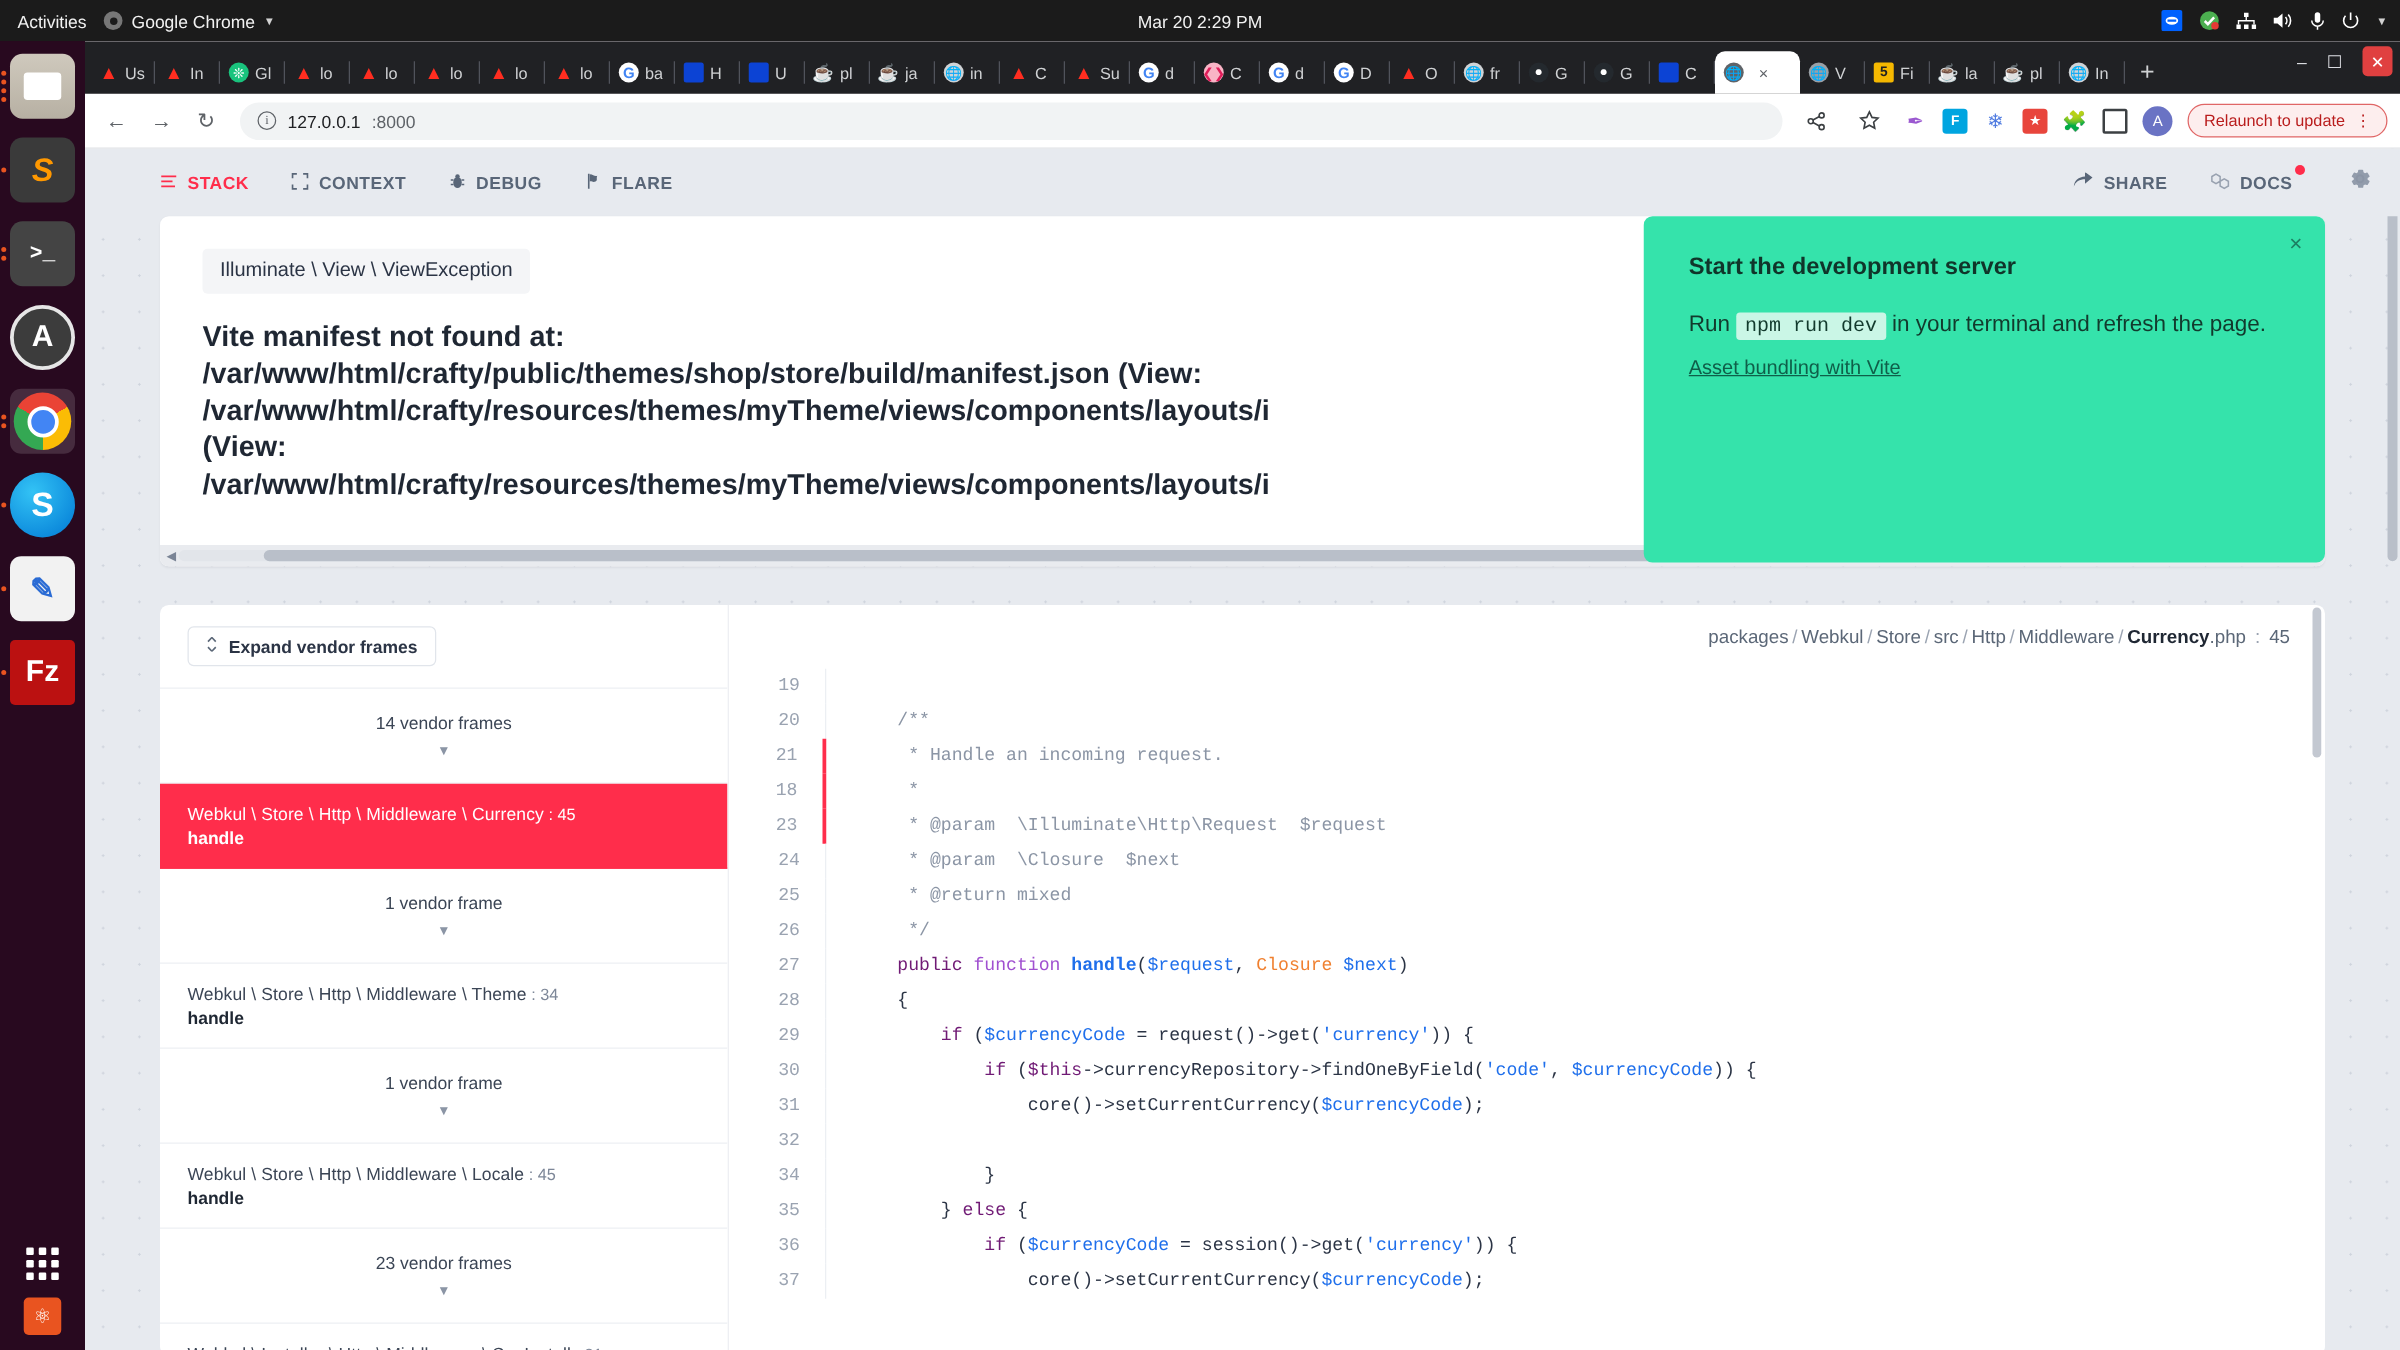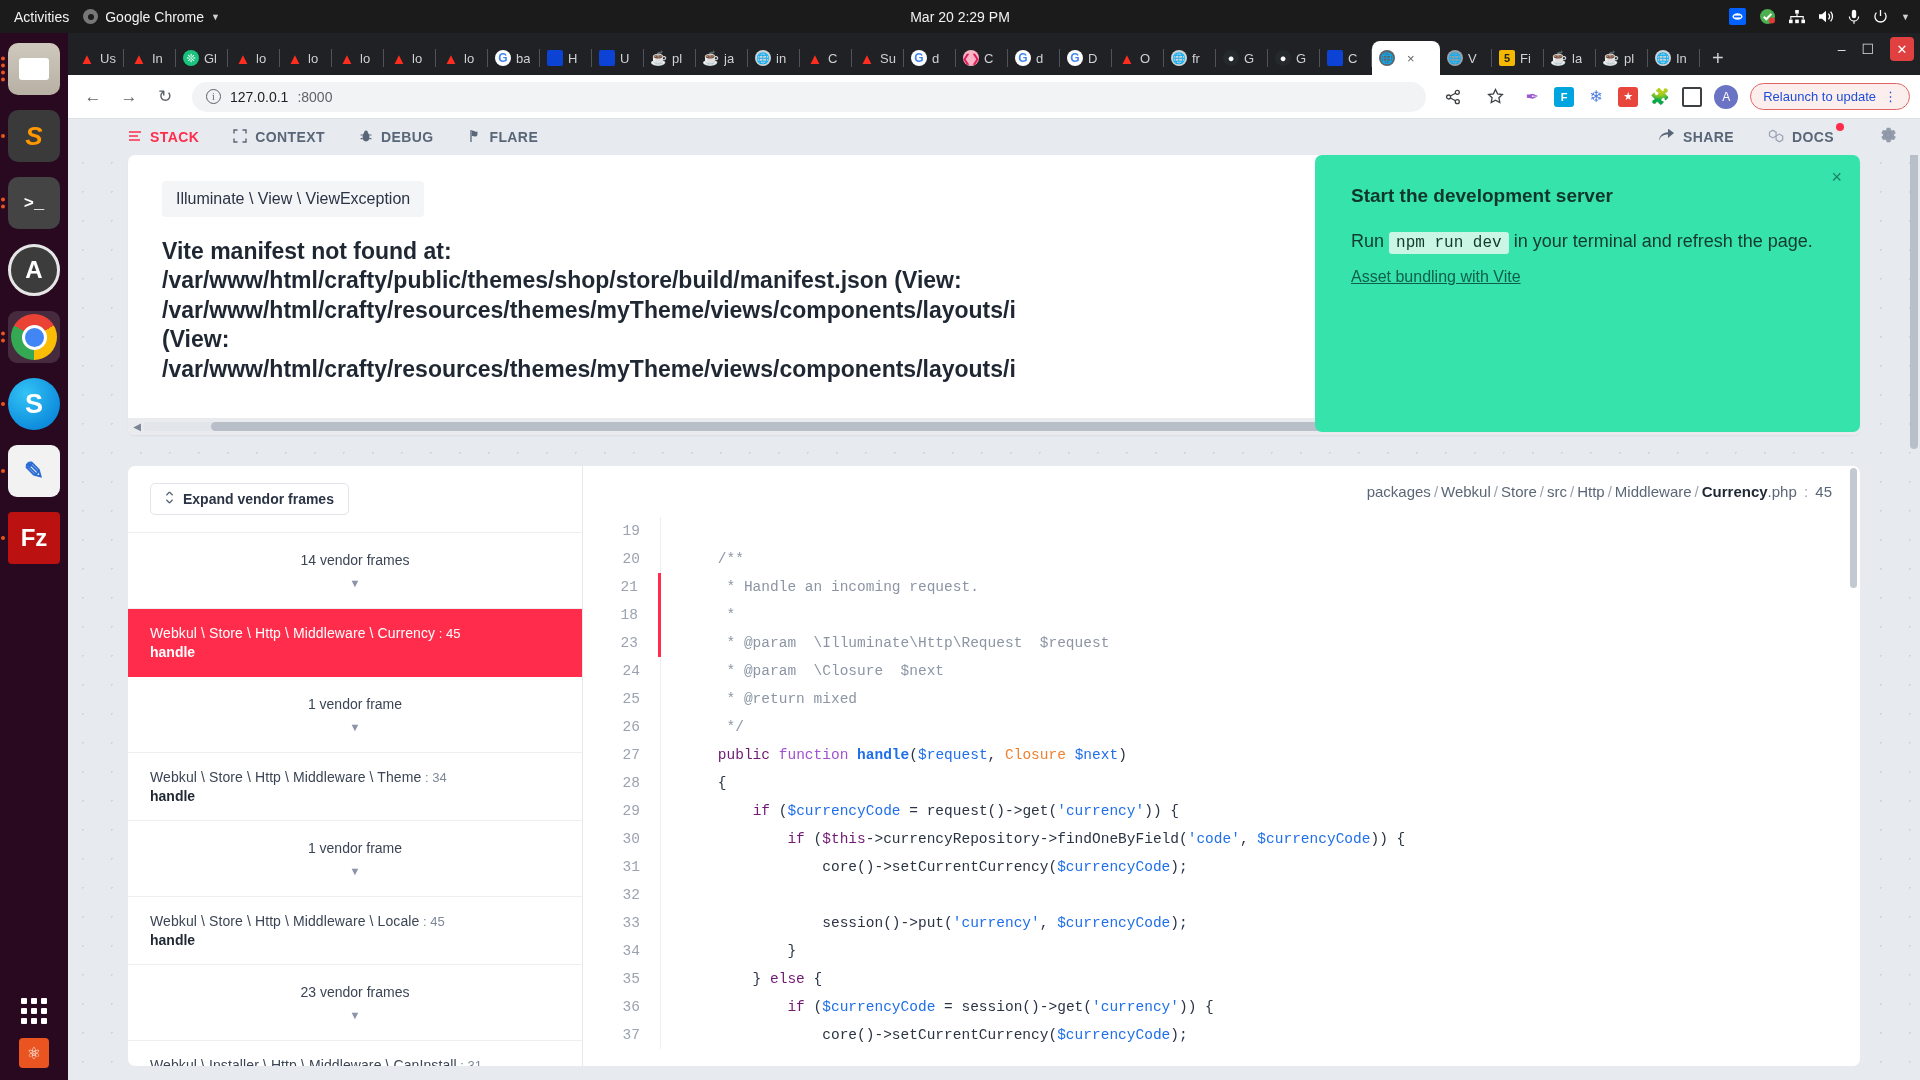--- a/index.html
+++ b/index.html
@@ -127,35 +127,35 @@
     justify-content:center; font-size:11px; color:#fff; }
   .ext-feather { color:#9b59d0; background:transparent; font-size:16px; }
   .ext-f { background:#00a5e0; font-weight:bold; }
   .ext-snow { color:#4f7be0; background:transparent; font-size:16px; }
   .ext-red { background:#e8453c; }
   .ext-puzzle { color:#3c4043; background:transparent; font-size:16px; }
   .ext-square { border:2.5px solid #3c4043; border-radius:2px; background:transparent; }
   .avatar-a { width:24px; height:24px; border-radius:50%; background:#6a73c4; color:#fff;
     display:flex; align-items:center; justify-content:center; font-size:12px; }
   #relaunch {
-    border:1px solid #e06666; color:#1d4ed8; background:#fdeeee;
+    border:1px solid #e06666; color:#b91c1c; background:#fdeeee;
     border-radius:14px; height:27px; padding:0 12px; display:flex; align-items:center;
     gap:8px; font-size:13px;
   }
 
   
   #page {
     position:absolute; top:86px; left:0; right:0; bottom:0;
     background:#e7eaef;
     background-image:radial-gradient(#cfd4dd 1px, transparent 1px);
     background-size:29px 29px;
     overflow:hidden;
   }
   #ign-nav {
-    height:36px; background:#e7eaef; display:flex; align-items:center;
+    height:54px; background:#e7eaef; display:flex; align-items:center;
     padding:0 22px 0 0; position:relative;
   }
   .navgroup { display:flex; align-items:center; gap:34px; margin-left:60px; }
   .navitem { display:flex; align-items:center; gap:8px;
     font-size:14px; font-weight:bold; letter-spacing:.4px; color:#596678; }
   .navitem.sel { color:#ff2d4b; }
   .navright { margin-left:auto; display:flex; align-items:center; gap:34px; }
   .docdot { width:8px; height:8px; background:#ff2d4b; border-radius:50%;
     position:absolute; top:-5px; right:-10px; }
   .gear { color:#8b95a5; font-size:19px; margin-left:10px; }
@@ -780,24 +780,20 @@
               </div>
               <div class="cl">
                 <span class="gut">31</span>
                 <span class="src"><span class="pn">                core()-&gt;setCurrentCurrency(</span><span class="v">$currencyCode</span><span class="pn">);</span></span>
               </div>
               <div class="cl">
                 <span class="gut">32</span>
                 <span class="src"></span>
               </div>
               <div class="cl">
-                <span class="gut">33</span>
-                <span class="src"><span class="pn">                session()-&gt;put(</span><span class="s">'currency'</span><span class="pn">, </span><span class="v">$currencyCode</span><span class="pn">);</span></span>
-              </div>
-              <div class="cl">
                 <span class="gut">34</span>
                 <span class="src"><span class="pn">            }</span></span>
               </div>
               <div class="cl">
                 <span class="gut">35</span>
                 <span class="src"><span class="pn">        } </span><span class="k">else</span><span class="pn"> {</span></span>
               </div>
               <div class="cl">
                 <span class="gut">36</span>
                 <span class="src"><span class="pn">            </span><span class="k">if</span><span class="pn"> (</span><span class="v">$currencyCode</span><span class="pn"> = session()-&gt;get(</span><span class="s">'currency'</span><span class="pn">)) {</span></span>

